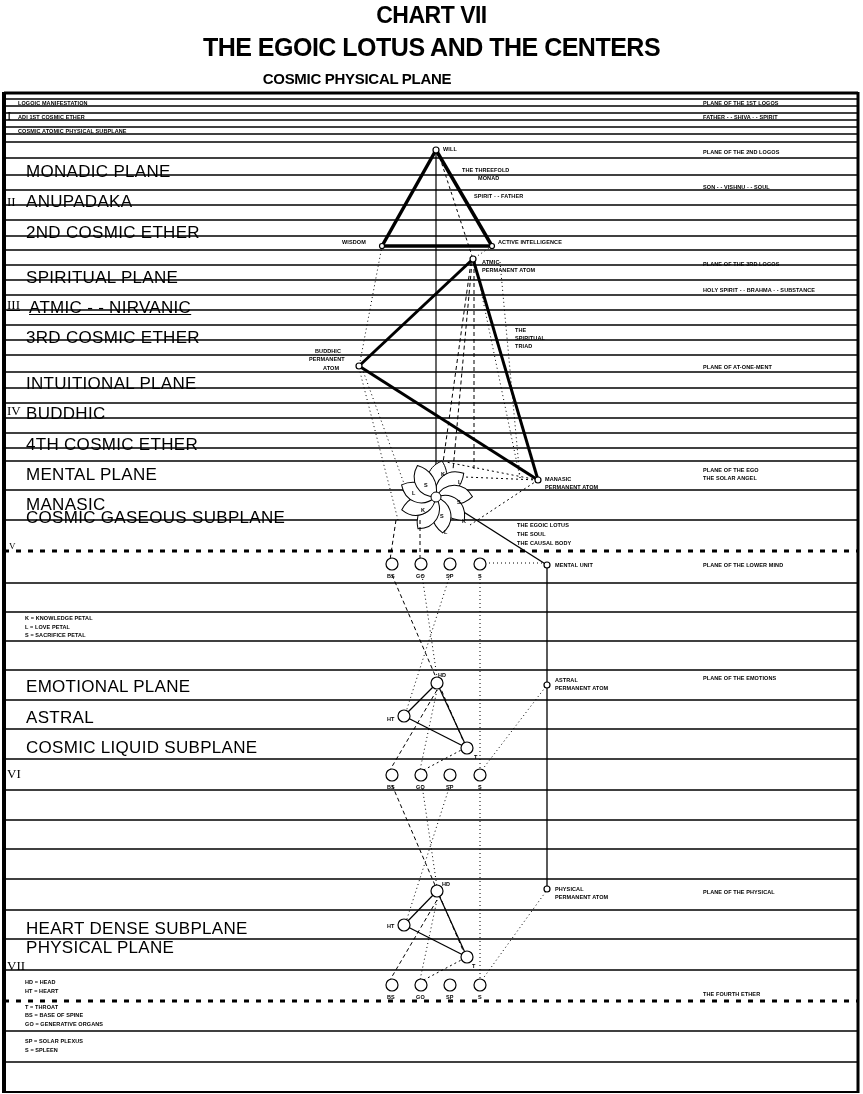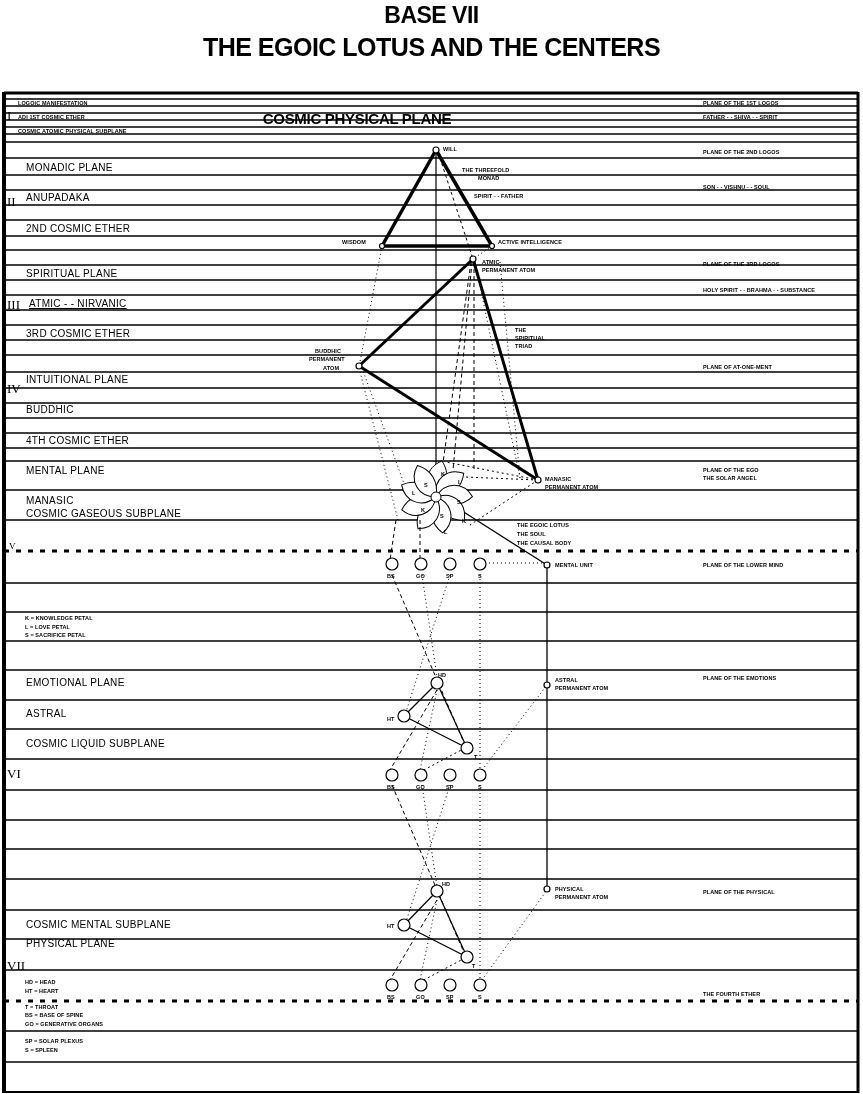--- a/index.html
+++ b/index.html
@@ -1,28 +1,28 @@
 <!DOCTYPE html>
 <html><head>
 <meta charset="utf-8">
 <style>
   html, body { margin:0; padding:0; background:#fff; }
   body { width:863px; height:1094px; position:relative; overflow:hidden; font-family:"Liberation Sans", sans-serif; color:#000; }
   .title1 { position:absolute; top:2px; left:0; width:863px; text-align:center; font-size:23px; font-weight:bold; letter-spacing:-0.5px; }
   .title2 { position:absolute; top:33px; left:0; width:863px; text-align:center; font-size:25px; font-weight:bold; letter-spacing:-0.5px; }
-  .title3 { position:absolute; top:70px; left:0; width:714px; text-align:center; font-size:15px; font-weight:bold; letter-spacing:-0.3px;margin-top:40px; }
+  .title3 { position:absolute; top:70px; left:0; width:714px; text-align:center; font-size:15px; font-weight:bold; letter-spacing:-0.3px; }
   svg.chart { position:absolute; left:0; top:0; }
-  .lbl { position:absolute; font-size:10px; white-space:nowrap; letter-spacing:0.3px; }
+  .lbl { position:absolute; font-size:17px; white-space:nowrap; letter-spacing:0.3px; }
   .tiny { position:absolute; font-size:5.5px; font-weight:bold; white-space:nowrap; line-height:8px; letter-spacing:0.1px; }
   .roman { position:absolute; font-family:"Liberation Serif", serif; font-size:13px; white-space:nowrap; }
 </style>
 </head>
 <body>
 
-<div class="title1">BASE VII</div>
+<div class="title1">CHART VII</div>
 <div class="title2">THE EGOIC LOTUS AND THE CENTERS</div>
 <div class="title3">COSMIC PHYSICAL PLANE</div>
 
 <svg class="chart" width="863" height="1094" viewBox="0 0 863 1094">
 
   <g stroke="#000" fill="none">
     <line x1="4" y1="92" x2="4" y2="1093" stroke-width="4"></line>
     <line x1="858" y1="92" x2="858" y2="1093" stroke-width="3"></line>
     <line x1="4" y1="93" x2="858" y2="93" stroke-width="3"></line>
     <line x1="4" y1="1092" x2="858" y2="1092" stroke-width="2"></line>
@@ -188,21 +188,21 @@
     <circle cx="392" cy="985" r="6"></circle>
       <circle cx="421" cy="985" r="6"></circle>
       <circle cx="450" cy="985" r="6"></circle>
       <circle cx="480" cy="985" r="6"></circle>
   </g>
 </svg>
 
 <div class="roman" style="left:7px;top:108px;">I</div>
 <div class="roman" style="left:7px;top:194px;">II</div>
 <div class="roman" style="left:7px;top:297px;text-decoration:underline;">III</div>
-<div class="roman" style="left:7px;top:381px;">IV</div>
+<div class="roman" style="left:7px;top:403px;">IV</div>
 <div class="roman" style="left:9px;top:541px;font-size:9px;">V</div>
 <div class="roman" style="left:7px;top:766px;">VI</div>
 <div class="roman" style="left:7px;top:958px;">VII</div>
 
 <div class="tiny" style="left:18px;top:99px;">LOGOIC MANIFESTATION</div>
 <div class="tiny" style="left:18px;top:113px;">ADI 1ST COSMIC ETHER</div>
 <div class="tiny" style="left:18px;top:127px;">COSMIC ATOMIC PHYSICAL SUBPLANE</div>
 
 <div class="lbl" style="left:26px;top:162px;">MONADIC PLANE</div>
 <div class="lbl" style="left:26px;top:192px;">ANUPADAKA</div>
@@ -213,21 +213,21 @@
 <div class="lbl" style="left:26px;top:374px;">INTUITIONAL PLANE</div>
 <div class="lbl" style="left:26px;top:404px;">BUDDHIC</div>
 <div class="lbl" style="left:26px;top:435px;">4TH COSMIC ETHER</div>
 <div class="lbl" style="left:26px;top:465px;">MENTAL PLANE</div>
 <div class="lbl" style="left:26px;top:495px;">MANASIC</div>
 <div class="lbl" style="left:26px;top:508px;">COSMIC GASEOUS SUBPLANE</div>
 <div class="lbl" style="left:26px;top:677px;">EMOTIONAL PLANE</div>
 <div class="lbl" style="left:26px;top:708px;">ASTRAL</div>
 <div class="lbl" style="left:26px;top:738px;">COSMIC LIQUID SUBPLANE</div>
 <div class="lbl" style="left:26px;top:938px;">PHYSICAL PLANE</div>
-<div class="lbl" style="left:26px;top:919px;">COSMIC MENTAL SUBPLANE</div>
+<div class="lbl" style="left:26px;top:919px;">HEART DENSE SUBPLANE</div>
 
 <div class="tiny" style="left:703px;top:99px;">PLANE OF THE 1ST LOGOS</div>
 <div class="tiny" style="left:703px;top:113px;">FATHER - - SHIVA - - SPIRIT</div>
 <div class="tiny" style="left:703px;top:148px;">PLANE OF THE 2ND LOGOS</div>
 <div class="tiny" style="left:703px;top:183px;">SON - - VISHNU - - SOUL</div>
 <div class="tiny" style="left:703px;top:260px;">PLANE OF THE 3RD LOGOS</div>
 <div class="tiny" style="left:703px;top:286px;">HOLY SPIRIT - - BRAHMA - - SUBSTANCE</div>
 <div class="tiny" style="left:703px;top:363px;">PLANE OF AT-ONE-MENT</div>
 <div class="tiny" style="left:703px;top:466px;">PLANE OF THE EGO</div>
 <div class="tiny" style="left:703px;top:474px;">THE SOLAR ANGEL</div>

